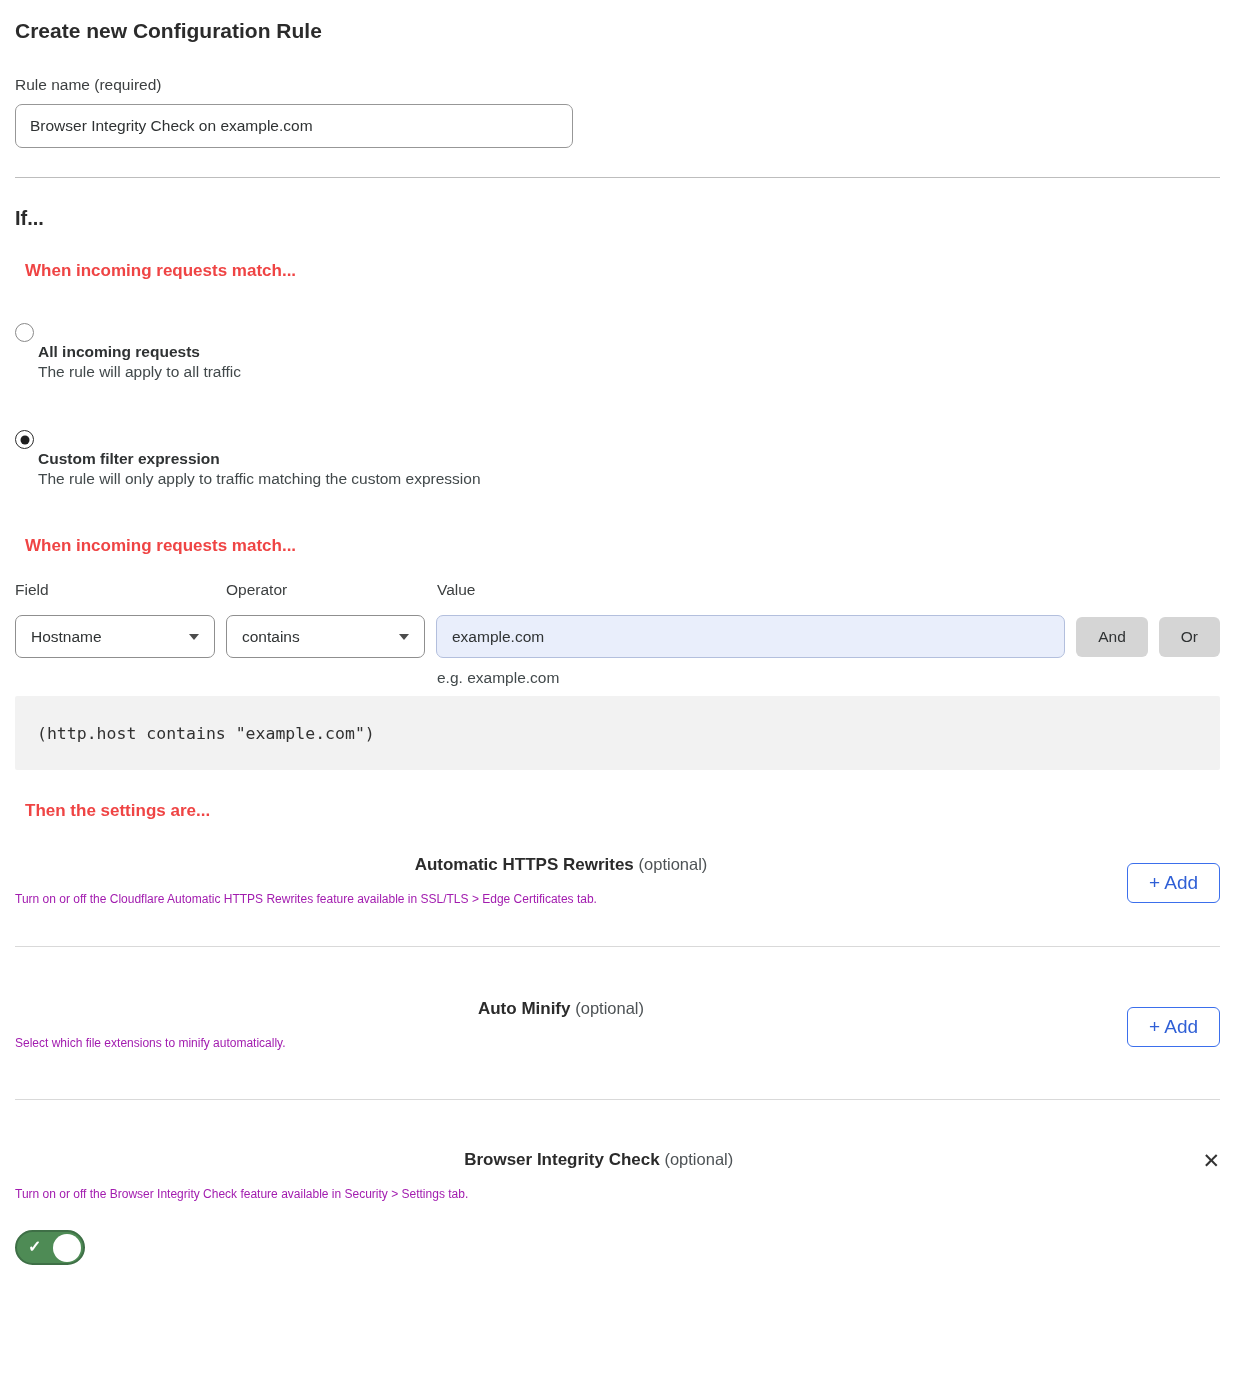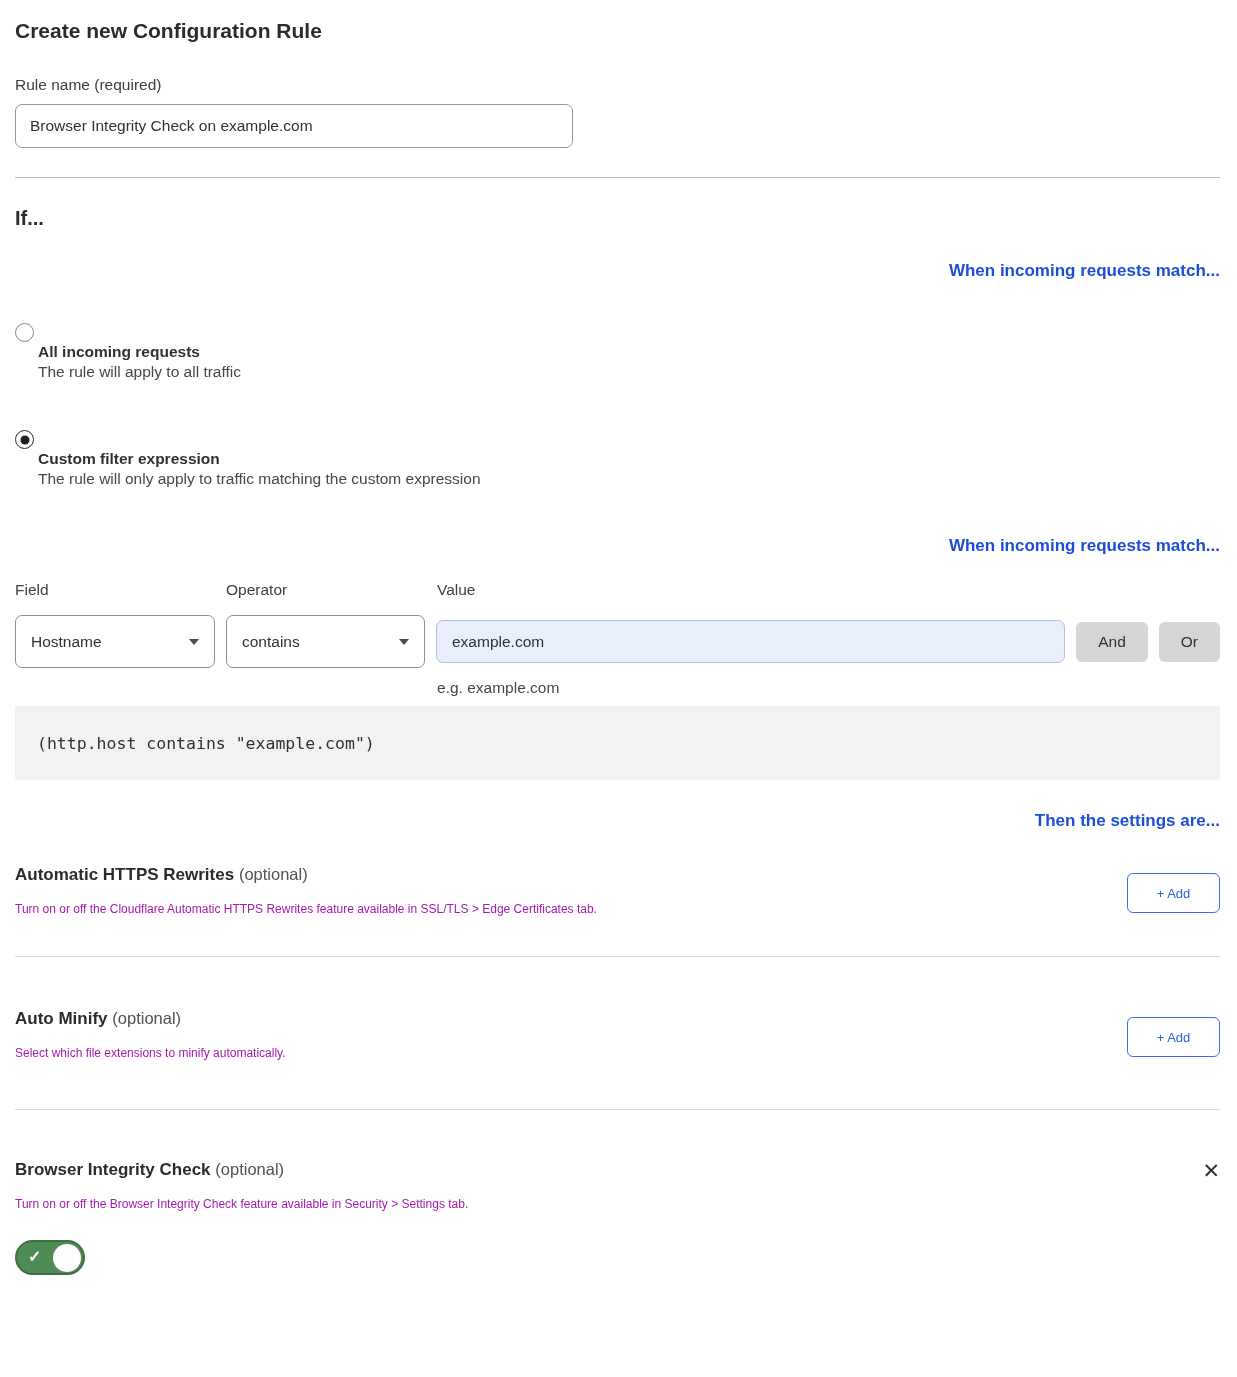--- a/index.html
+++ b/index.html
@@ -43,21 +43,21 @@
     border-top: 1px solid #bdbdbd;
     margin: 29px 0 0 0;
   }
   hr.rule-light {
     border: none;
     border-top: 1px solid #d9d9d9;
     margin: 0;
   }
 
   .h2 { font-size: 20px; font-weight: bold; color: #2b2b2b; margin: 28px 0 0 0; line-height: 24px; }
-  .h3 { font-size: 17px; font-weight: bold; color: #1d4ed8; margin: 0; line-height: 21px; text-align: right; }
+  .h3 { font-size: 17px; font-weight: bold; color: #ef4444; margin: 10px; line-height: 21px; }
   .mt-30 { margin-top: 30px; }
   .mt-46 { margin-top: 46px; }
 
   
   .radio-option { display: flex; align-items: flex-start; margin-top: 40px; cursor: pointer; flex-direction: column; }
   .radio-option + .radio-option { margin-top: 46px; }
   .radio-circle {
     flex: 0 0 auto;
     width: 19px; height: 19px;
     border: 1.5px solid #8a8a8a;
@@ -80,21 +80,21 @@
   .radio-label { font-size: 15.5px; font-weight: bold; color: #2f3233; line-height: 20px; }
   .radio-desc { font-size: 15.5px; color: #42494b; margin-top: 0; line-height: 20px; }
 
   
   .builder-labels { display: flex; margin-top: 25px; font-size: 15.5px; color: #3c3f40; }
   .builder-labels .lbl-field { width: 211px; }
   .builder-labels .lbl-operator { width: 211px; }
   .builder-row { display: flex; align-items: center; margin-top: 16px; }
   .select-box {
     width: 200px;
-    height: 53px;
+    height: 43px;
     border: 1px solid #8f8f8f;
     border-radius: 7px;
     background: #fff;
     display: flex;
     align-items: center;
     justify-content: space-between;
     padding: 0 15px;
     margin-right: 11px;
     font-size: 15.5px;
     color: #2f3233;
@@ -167,35 +167,35 @@
     font-family: "DejaVu Sans Mono", "Liberation Mono", monospace;
     font-size: 16.5px;
     color: #313131;
   }
 
   
   .then-heading { margin-top: 30px; }
   .setting-row { display: flex; align-items: flex-start; justify-content: space-between; }
   .setting-row.first { margin-top: 32px; }
   .setting-left { flex: 1 1 auto; padding-right: 20px; }
-  .setting-title { font-size: 17px; line-height: 22px; }
+  .setting-title { font-size: 17px; line-height: 22px; text-align: center; }
   .setting-title .t-bold { font-weight: bold; color: #2b2b2b; }
   .setting-title .t-optional { font-weight: normal; color: #4e5356; font-size: 16.5px; }
   .setting-desc { font-size: 12px; color: #a21caf; margin-top: 13px; line-height: 20px; }
   .add-btn {
     flex: 0 0 auto;
     min-width: 93px;
     height: 40px;
     margin-top: 10px;
     background: #ffffff;
     border: 1px solid #3b6fec;
     border-radius: 6px;
     color: #2f5fd6;
     font-family: "Liberation Sans", sans-serif;
-    font-size: 13px;
+    font-size: 19px;
     cursor: pointer;
     padding: 0 5px;
   }
   .spacer-setting-1 { height: 37px; }
   .spacer-setting-2a { height: 50px; }
   .spacer-setting-2b { height: 46px; }
   .spacer-setting-3 { height: 48px; }
 
   .close-btn {
     flex: 0 0 auto;

